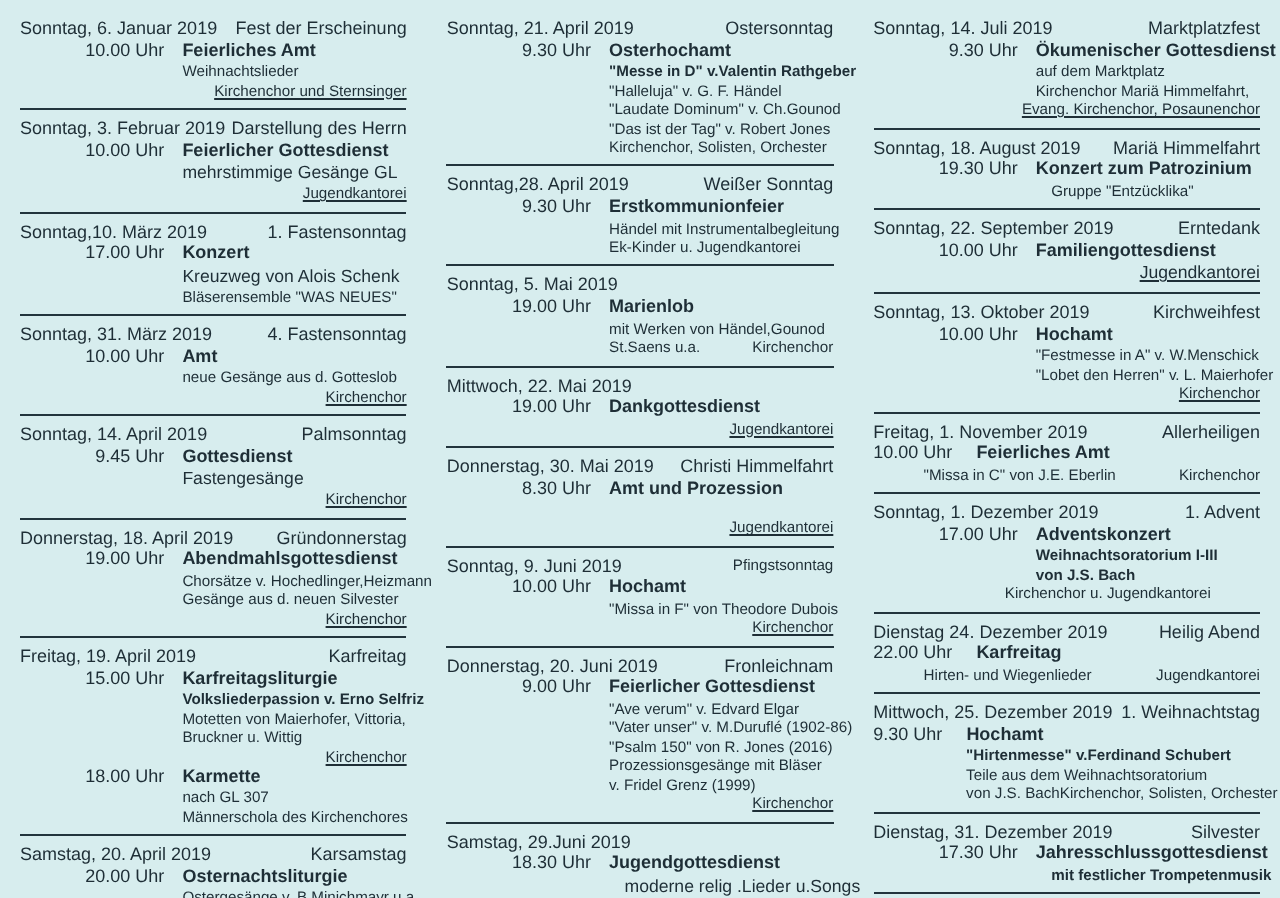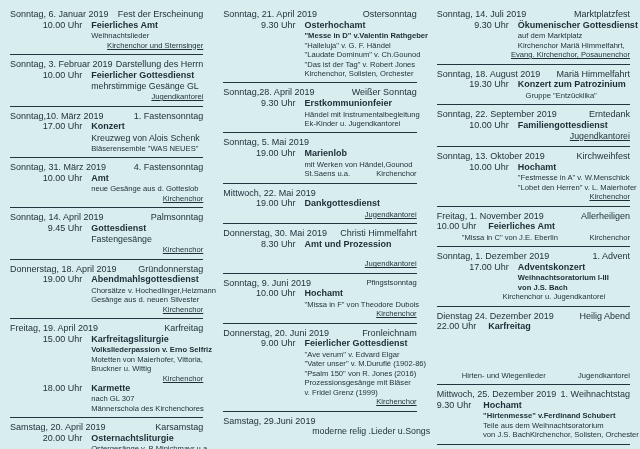--- a/index.html
+++ b/index.html
@@ -237,20 +237,24 @@
         <div class="detail sm">"Psalm 150" von R. Jones (2016)</div>
         <div class="detail sm">Prozessionsgesänge mit Bläser</div>
         <div class="detail sm">v. Fridel Grenz (1999)</div>
         <div class="detail sm r">Kirchenchor</div>
       </div>
       <div class="sep"></div>
       <div class="event">
         <div class="head">
           <span class="date">Samstag, 29.Juni 2019</span>
         </div>
+        <div class="entry">
+          <span class="time">18.30 Uhr</span>
+          <span class="title">Jugendgottesdienst</span>
+        </div>
         <div class="detail md" style="padding-left: 46%;">moderne relig .Lieder u.Songs</div>
       </div>
     </div>
   <div class="col">
       <div class="event">
         <div class="head">
           <span class="date">Sonntag, 14. Juli 2019</span>
           <span class="occ">Marktplatzfest</span>
         </div>
         <div class="entry">
@@ -331,21 +335,21 @@
       <div class="sep"></div>
       <div class="event">
         <div class="head">
           <span class="date">Dienstag 24. Dezember 2019</span>
           <span class="occ">Heilig Abend</span>
         </div>
         <div class="entry">
           <span class="time flush">22.00 Uhr</span>
           <span class="title">Karfreitag</span>
         </div>
-        <div class="detail sm split" style="padding-left: 13%; margin-top: 38px;">
+        <div class="detail sm split" style="padding-left: 13%;">
           <span class="dl">Hirten- und Wiegenlieder</span>
           <span class="dr">Jugendkantorei</span>
         </div>
       </div>
       <div class="sep"></div>
       <div class="event">
         <div class="head">
           <span class="date">Mittwoch, 25. Dezember 2019</span>
           <span class="occ">1. Weihnachtstag</span>
         </div>

